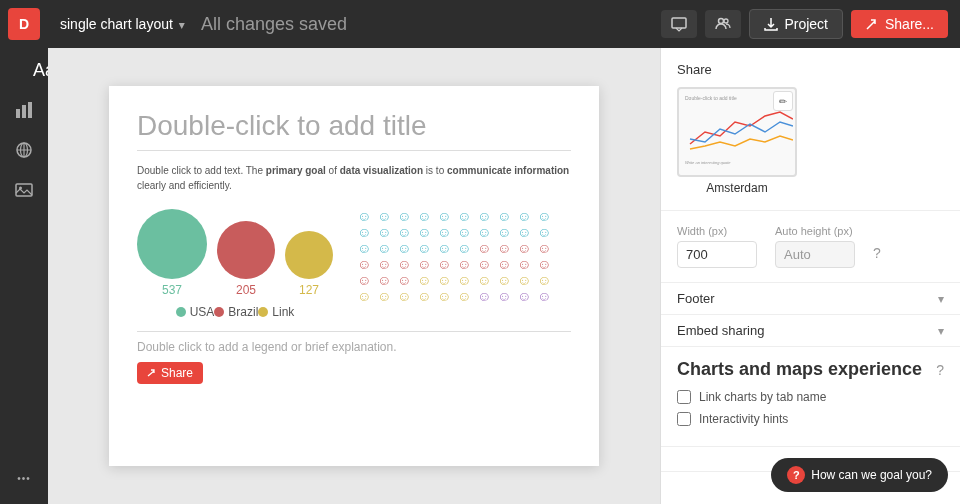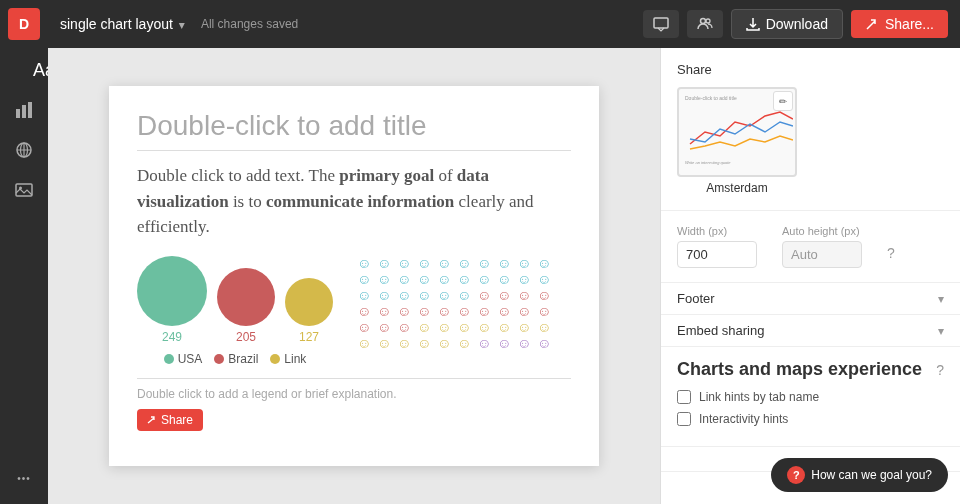--- a/index.html
+++ b/index.html
@@ -51,21 +51,21 @@
       color: #fff;
       font-size: 14px;
       font-weight: 500;
       display: flex; align-items: flex-end; gap: 6px;
     }
     .topbar-title .chevron {
       color: #aaa; font-size: 12px;
     }
     .topbar-saved {
       color: #999;
-      font-size: 12px;
+      font-size: 18px;
       margin-left: 8px;
     }
     .topbar-spacer { flex: 1; }
     .topbar-btn {
       display: flex; align-items: center; gap: 6px;
       padding: 6px 14px;
       border-radius: 4px;
       border: none;
       cursor: pointer;
       font-size: 14px;
@@ -109,25 +109,24 @@
     }
     .canvas-title {
       font-size: 28px;
       color: #aaa;
       font-weight: 400;
       margin-bottom: 12px;
       border-bottom: 1px solid #ddd;
       padding-bottom: 8px;
     }
     .canvas-subtitle {
-      font-size: 17px;
+      font-size: 10px;
       color: #555;
       line-height: 1.5;
       margin-bottom: 16px;
-      font-family: Liberation Serif, serif;
     }
 
     
     .chart-area {
       display: flex;
       gap: 16px;
       align-items: flex-start;
       margin-bottom: 12px;
     }
     .bubble-chart {
@@ -148,21 +147,21 @@
     .bubble {
       border-radius: 50%;
     }
     .bubble.green { background: #6bbfa0; width: 70px; height: 70px; }
     .bubble.red { background: #c85c5c; width: 58px; height: 58px; }
     .bubble.yellow { background: #d4b94a; width: 48px; height: 48px; }
     .bubble-value { font-size: 12px; color: #6bbfa0; }
     .bubble-value.red { color: #c85c5c; }
     .bubble-value.yellow { color: #d4b94a; }
     .legend-row {
-      display: flex; gap: 12px; align-items: center;
+      display: flex; align-items: center;
     }
     .legend-item { display: flex; align-items: center; gap: 4px; font-size: 12px; color: #555; }
     .legend-dot { width: 10px; height: 10px; border-radius: 50%; }
     .legend-dot.green { background: #6bbfa0; }
     .legend-dot.red { background: #c85c5c; }
     .legend-dot.yellow { background: #d4b94a; }
 
     
     .pictogram {
       display: grid;
@@ -257,21 +256,21 @@
     }
     .theme-name {
       font-size: 12px;
       color: #333;
       text-align: center;
       margin-top: 4px;
     }
 
     
     .dimensions-section { padding: 14px 16px; border-bottom: 1px solid #eee; }
-    .dimensions-row { display: flex; gap: 25px; align-items: flex-start; }
+    .dimensions-row { display: flex; gap: 18px; align-items: flex-start; }
     .dim-field { display: flex; flex-direction: column; gap: 4px; }
     .dim-label { font-size: 11px; color: #999; }
     .dim-input {
       width: 80px;
       padding: 5px 8px;
       border: 1px solid #ddd;
       border-radius: 4px;
       font-size: 13px;
       color: #333;
     }
@@ -382,21 +381,21 @@
         <circle cx="11" cy="5" r="2" fill="none" stroke="#ccc" stroke-width="1.3"></circle>
         <path d="M1 13 C1 9.5 4 8 6 8 C8 8 11 9.5 11 13" fill="none" stroke="#ccc" stroke-width="1.5"></path>
         <path d="M11 8 C12.5 8 15 9 15 12" fill="none" stroke="#ccc" stroke-width="1.3"></path>
       </svg>
   </button>
   <button class="topbar-btn download">
     <svg width="14" height="14" viewBox="0 0 14 14">
         <path d="M7 1 L7 9 M4 7 L7 10 L10 7" stroke="#fff" stroke-width="1.5" fill="none"></path>
         <path d="M1 11 L1 13 L13 13 L13 11" stroke="#fff" stroke-width="1.5" fill="none"></path>
       </svg>
-    <span>Download</span>
+    <span>Project</span>
   </button>
   <button class="topbar-btn share">
     <svg width="14" height="14" viewBox="0 0 14 14">
         <path d="M2 12 L10 4 M6 3 L10 3 L10 7" stroke="#fff" stroke-width="1.5" fill="none"></path>
       </svg>
     <span>Share...</span>
   </button>
 </div>
 
 <div class="main">
@@ -405,21 +404,21 @@
     <p class="canvas-subtitle">
       Double click to add text. The <strong>primary goal</strong> of <strong>data visualization</strong> is to <strong>communicate information</strong> clearly and efficiently.
     </p>
 
     <div class="chart-area">
 
       <div class="bubble-chart">
         <div class="bubbles-row">
           <div class="bubble-item">
             <div class="bubble green"></div>
-            <span class="bubble-value" style="color:#6bbfa0">249</span>
+            <span class="bubble-value" style="color:#6bbfa0">537</span>
           </div>
           <div class="bubble-item">
             <div class="bubble red"></div>
             <span class="bubble-value red">205</span>
           </div>
           <div class="bubble-item">
             <div class="bubble yellow"></div>
             <span class="bubble-value yellow">127</span>
           </div>
         </div>
@@ -561,21 +560,21 @@
     <span class="panel-row-chevron">▾</span>
   </div>
 
   <div class="checkbox-section">
     <div class="section-title-row">
       <span class="section-title">Charts and maps experience</span>
       <span class="section-help">?</span>
     </div>
     <div class="checkbox-item">
       <input type="checkbox" id="link-charts" style="">
-      <label class="checkbox-label" for="link-charts">Link hints by tab name</label>
+      <label class="checkbox-label" for="link-charts">Link charts by tab name</label>
     </div>
     <div class="checkbox-item">
       <input type="checkbox" id="interactivity-hints" style="">
       <label class="checkbox-label" for="interactivity-hints">Interactivity hints</label>
     </div>
   </div>
 
   <div class="viewer-section">
     
   </div>

